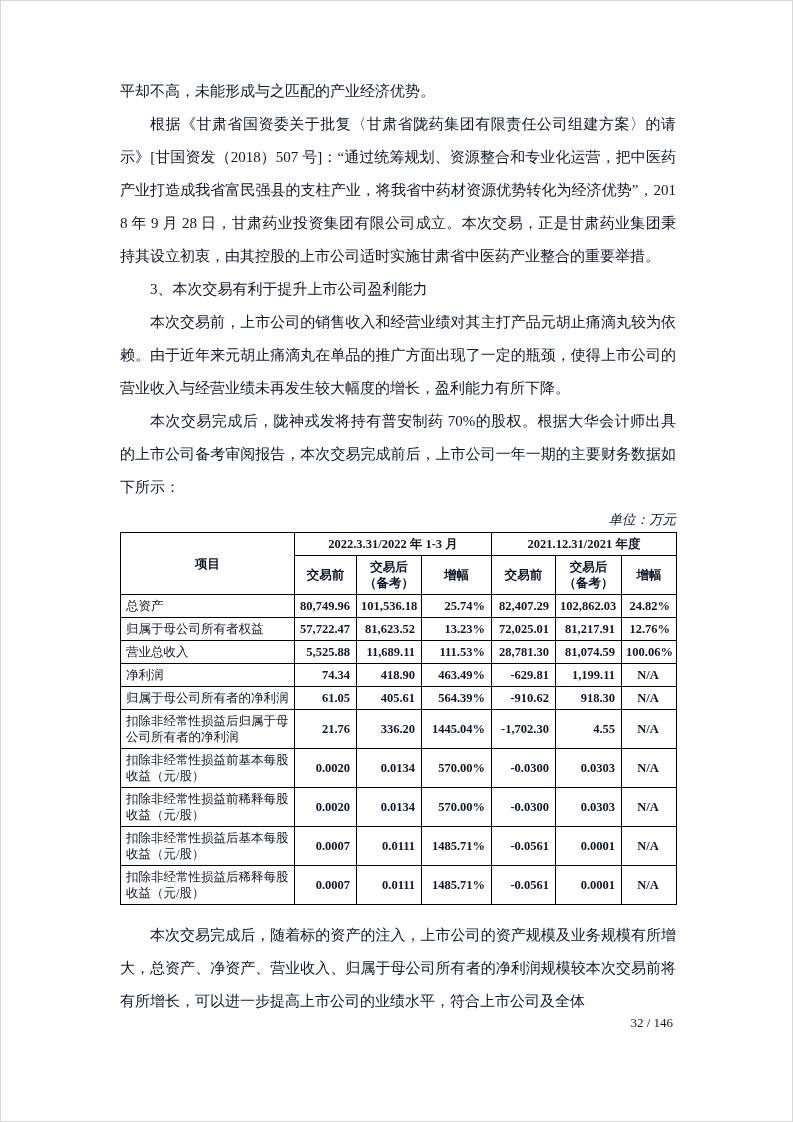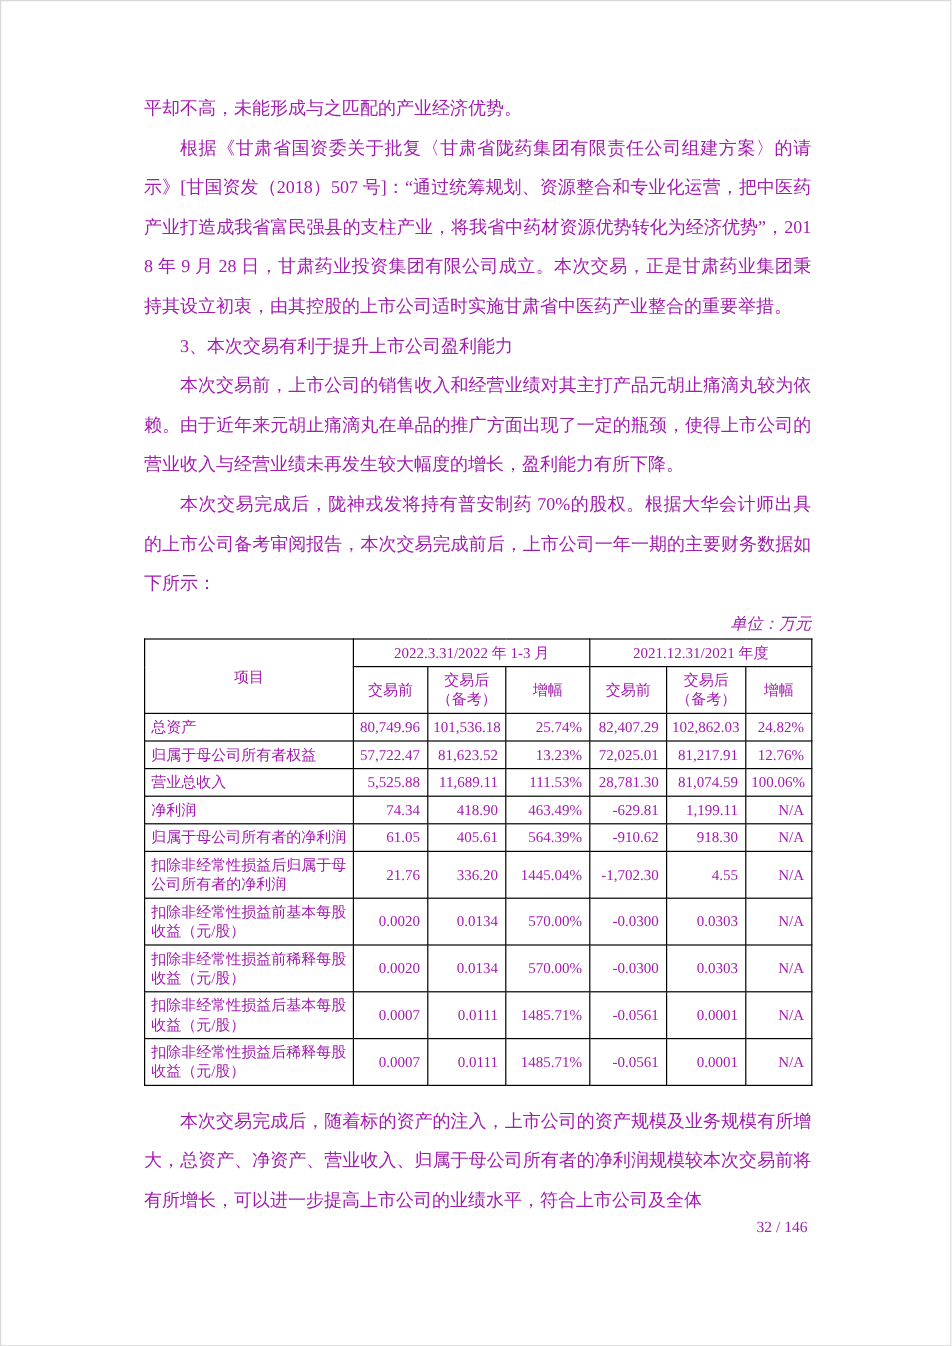--- a/index.html
+++ b/index.html
@@ -5,21 +5,21 @@
   * { box-sizing: border-box; }
   html, body { margin: 0; padding: 0; background: #ffffff; }
   .page {
     position: relative;
     width: 793px;
     height: 1122px;
     background: #ffffff;
     border: 1px solid #d8d8d8;
     overflow: hidden;
     font-family: "Liberation Serif", "DejaVu Serif", serif;
-    color: #a21caf;
+    color: #0f172a;
   }
   .content {
     position: absolute;
     left: 119px;
     top: 74px;
     width: 556px;
   }
   .para {
     margin: 0;
     font-size: 15px;
@@ -41,32 +41,34 @@
     table-layout: fixed;
     font-size: 12.5px;
   }
   table.fin td {
     border: 1px solid #000;
     padding: 3px 4px;
     line-height: 16px;
     vertical-align: middle;
   }
   table.fin td.hdr {
-    font-weight: normal;
+    font-weight: bold;
     text-align: center;
   }
   table.fin td.lbl {
     text-align: left;
     padding-left: 5px;
   }
   table.fin td.num {
     text-align: right;
     padding-right: 6px;
+    font-weight: bold;
   }
   table.fin td.na {
+    text-align: center;
   }
   .after-table { margin-top: 14px; }
   .page-number {
     position: absolute;
     top: 1014px;
     right: 119px;
     font-size: 13px;
     font-weight: normal;
     font-family: "Liberation Serif", "DejaVu Serif", serif;
   }

